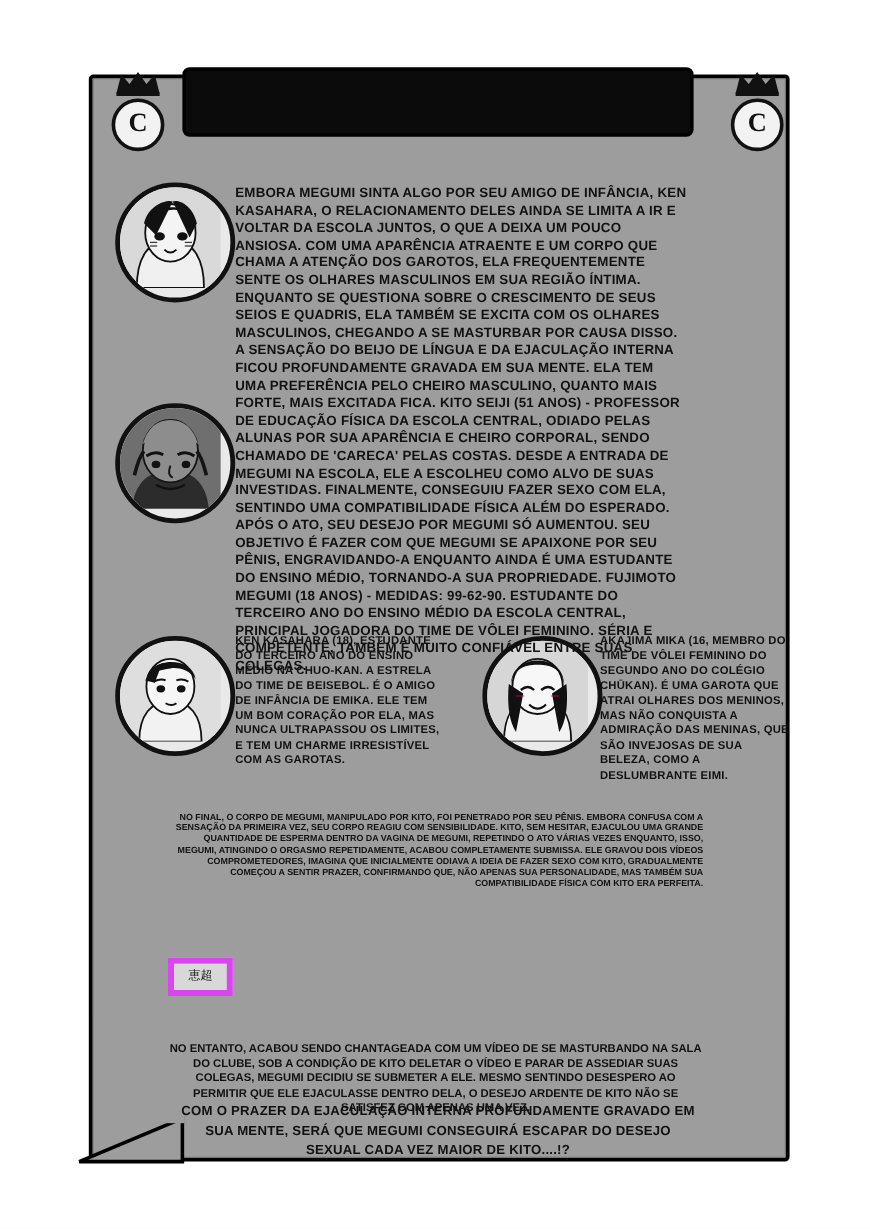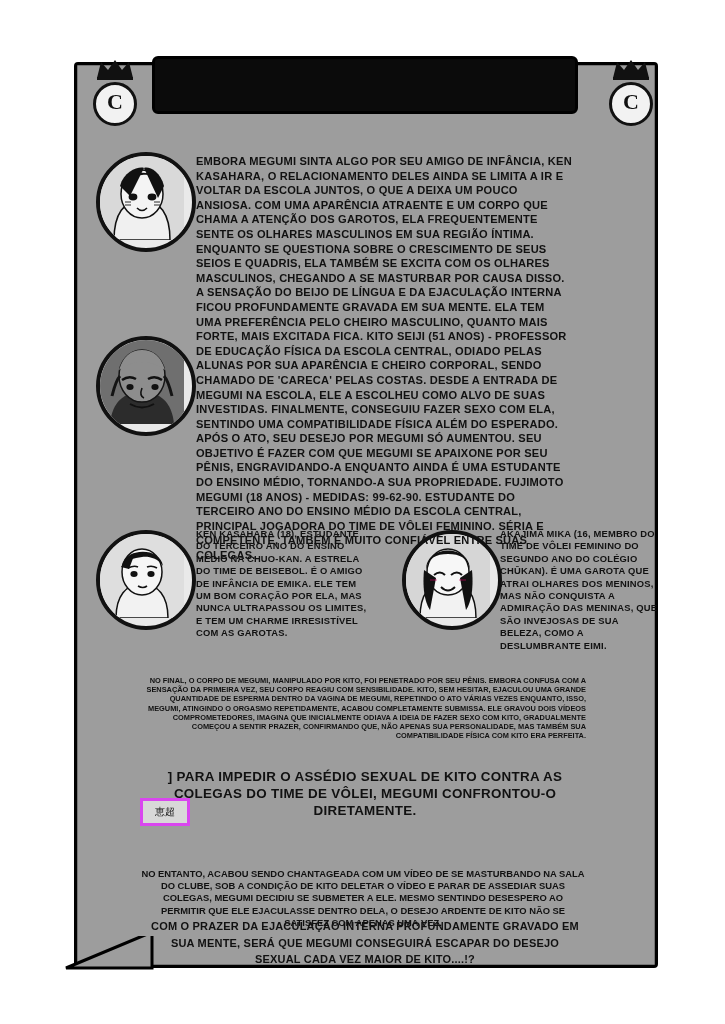--- a/index.html
+++ b/index.html
@@ -196,21 +196,21 @@
     font-weight:bold;
     letter-spacing: 0.2px;
   }
   .stamp {
     position: absolute;
     left: 140px;
     top: 798px;
     width: 44px;
     height: 22px;
     background: #d8d8d8;
-    border: 3px solid #d946ef;
+    border: 5px solid #d946ef;
     color:#111;
     font-size: 10px;
     line-height: 22px;
     text-align:center;
     font-family: "DejaVu Sans", sans-serif;
   }
 </style>
 </head>
 <body>
 
@@ -314,18 +314,17 @@
       </g>
     </svg>
   </div>
 
   <div class="blocktext main-desc">EMBORA MEGUMI SINTA ALGO POR SEU AMIGO DE INFÂNCIA, KEN KASAHARA, O RELACIONAMENTO DELES AINDA SE LIMITA A IR E VOLTAR DA ESCOLA JUNTOS, O QUE A DEIXA UM POUCO ANSIOSA. COM UMA APARÊNCIA ATRAENTE E UM CORPO QUE CHAMA A ATENÇÃO DOS GAROTOS, ELA FREQUENTEMENTE SENTE OS OLHARES MASCULINOS EM SUA REGIÃO ÍNTIMA. ENQUANTO SE QUESTIONA SOBRE O CRESCIMENTO DE SEUS SEIOS E QUADRIS, ELA TAMBÉM SE EXCITA COM OS OLHARES MASCULINOS, CHEGANDO A SE MASTURBAR POR CAUSA DISSO. A SENSAÇÃO DO BEIJO DE LÍNGUA E DA EJACULAÇÃO INTERNA FICOU PROFUNDAMENTE GRAVADA EM SUA MENTE. ELA TEM UMA PREFERÊNCIA PELO CHEIRO MASCULINO, QUANTO MAIS FORTE, MAIS EXCITADA FICA. KITO SEIJI (51 ANOS) - PROFESSOR DE EDUCAÇÃO FÍSICA DA ESCOLA CENTRAL, ODIADO PELAS ALUNAS POR SUA APARÊNCIA E CHEIRO CORPORAL, SENDO CHAMADO DE 'CARECA' PELAS COSTAS. DESDE A ENTRADA DE MEGUMI NA ESCOLA, ELE A ESCOLHEU COMO ALVO DE SUAS INVESTIDAS. FINALMENTE, CONSEGUIU FAZER SEXO COM ELA, SENTINDO UMA COMPATIBILIDADE FÍSICA ALÉM DO ESPERADO. APÓS O ATO, SEU DESEJO POR MEGUMI SÓ AUMENTOU. SEU OBJETIVO É FAZER COM QUE MEGUMI SE APAIXONE POR SEU PÊNIS, ENGRAVIDANDO-A ENQUANTO AINDA É UMA ESTUDANTE DO ENSINO MÉDIO, TORNANDO-A SUA PROPRIEDADE. FUJIMOTO MEGUMI (18 ANOS) - MEDIDAS: 99-62-90. ESTUDANTE DO TERCEIRO ANO DO ENSINO MÉDIO DA ESCOLA CENTRAL, PRINCIPAL JOGADORA DO TIME DE VÔLEI FEMININO. SÉRIA E COMPETENTE, TAMBÉM É MUITO CONFIÁVEL ENTRE SUAS COLEGAS.</div>
 
   <div class="blocktext bio-left">KEN KASAHARA (18), ESTUDANTE DO TERCEIRO ANO DO ENSINO MÉDIO NA CHUO-KAN. A ESTRELA DO TIME DE BEISEBOL. É O AMIGO DE INFÂNCIA DE EMIKA. ELE TEM UM BOM CORAÇÃO POR ELA, MAS NUNCA ULTRAPASSOU OS LIMITES, E TEM UM CHARME IRRESISTÍVEL COM AS GAROTAS.</div>
   <div class="blocktext bio-right">AKAJIMA MIKA (16, MEMBRO DO TIME DE VÔLEI FEMININO DO SEGUNDO ANO DO COLÉGIO CHŪKAN). É UMA GAROTA QUE ATRAI OLHARES DOS MENINOS, MAS NÃO CONQUISTA A ADMIRAÇÃO DAS MENINAS, QUE SÃO INVEJOSAS DE SUA BELEZA, COMO A DESLUMBRANTE EIMI.</div>
 
   <div class="syn-dense">NO FINAL, O CORPO DE MEGUMI, MANIPULADO POR KITO, FOI PENETRADO POR SEU PÊNIS. EMBORA CONFUSA COM A SENSAÇÃO DA PRIMEIRA VEZ, SEU CORPO REAGIU COM SENSIBILIDADE. KITO, SEM HESITAR, EJACULOU UMA GRANDE QUANTIDADE DE ESPERMA DENTRO DA VAGINA DE MEGUMI, REPETINDO O ATO VÁRIAS VEZES ENQUANTO, ISSO, MEGUMI, ATINGINDO O ORGASMO REPETIDAMENTE, ACABOU COMPLETAMENTE SUBMISSA. ELE GRAVOU DOIS VÍDEOS COMPROMETEDORES, IMAGINA QUE INICIALMENTE ODIAVA A IDEIA DE FAZER SEXO COM KITO, GRADUALMENTE COMEÇOU A SENTIR PRAZER, CONFIRMANDO QUE, NÃO APENAS SUA PERSONALIDADE, MAS TAMBÉM SUA COMPATIBILIDADE FÍSICA COM KITO ERA PERFEITA.</div>
-  <div class="syn-big">] PARA IMPEDIR O ASSÉDIO SEXUAL DE KITO CONTRA AS COLEGAS DO TIME DE VÔLEI, MEGUMI CONFRONTOU-O DIRETAMENTE.</div>
   <div class="stamp">恵超</div>
   <div class="syn-mid">NO ENTANTO, ACABOU SENDO CHANTAGEADA COM UM VÍDEO DE SE MASTURBANDO NA SALA DO CLUBE, SOB A CONDIÇÃO DE KITO DELETAR O VÍDEO E PARAR DE ASSEDIAR SUAS COLEGAS, MEGUMI DECIDIU SE SUBMETER A ELE. MESMO SENTINDO DESESPERO AO PERMITIR QUE ELE EJACULASSE DENTRO DELA, O DESEJO ARDENTE DE KITO NÃO SE SATISFEZ COM APENAS UMA VEZ.</div>
   <div class="syn-final">COM O PRAZER DA EJACULAÇÃO INTERNA PROFUNDAMENTE GRAVADO EM SUA MENTE, SERÁ QUE MEGUMI CONSEGUIRÁ ESCAPAR DO DESEJO SEXUAL CADA VEZ MAIOR DE KITO....!?</div>
 
 </div>
 
 </body></html>

